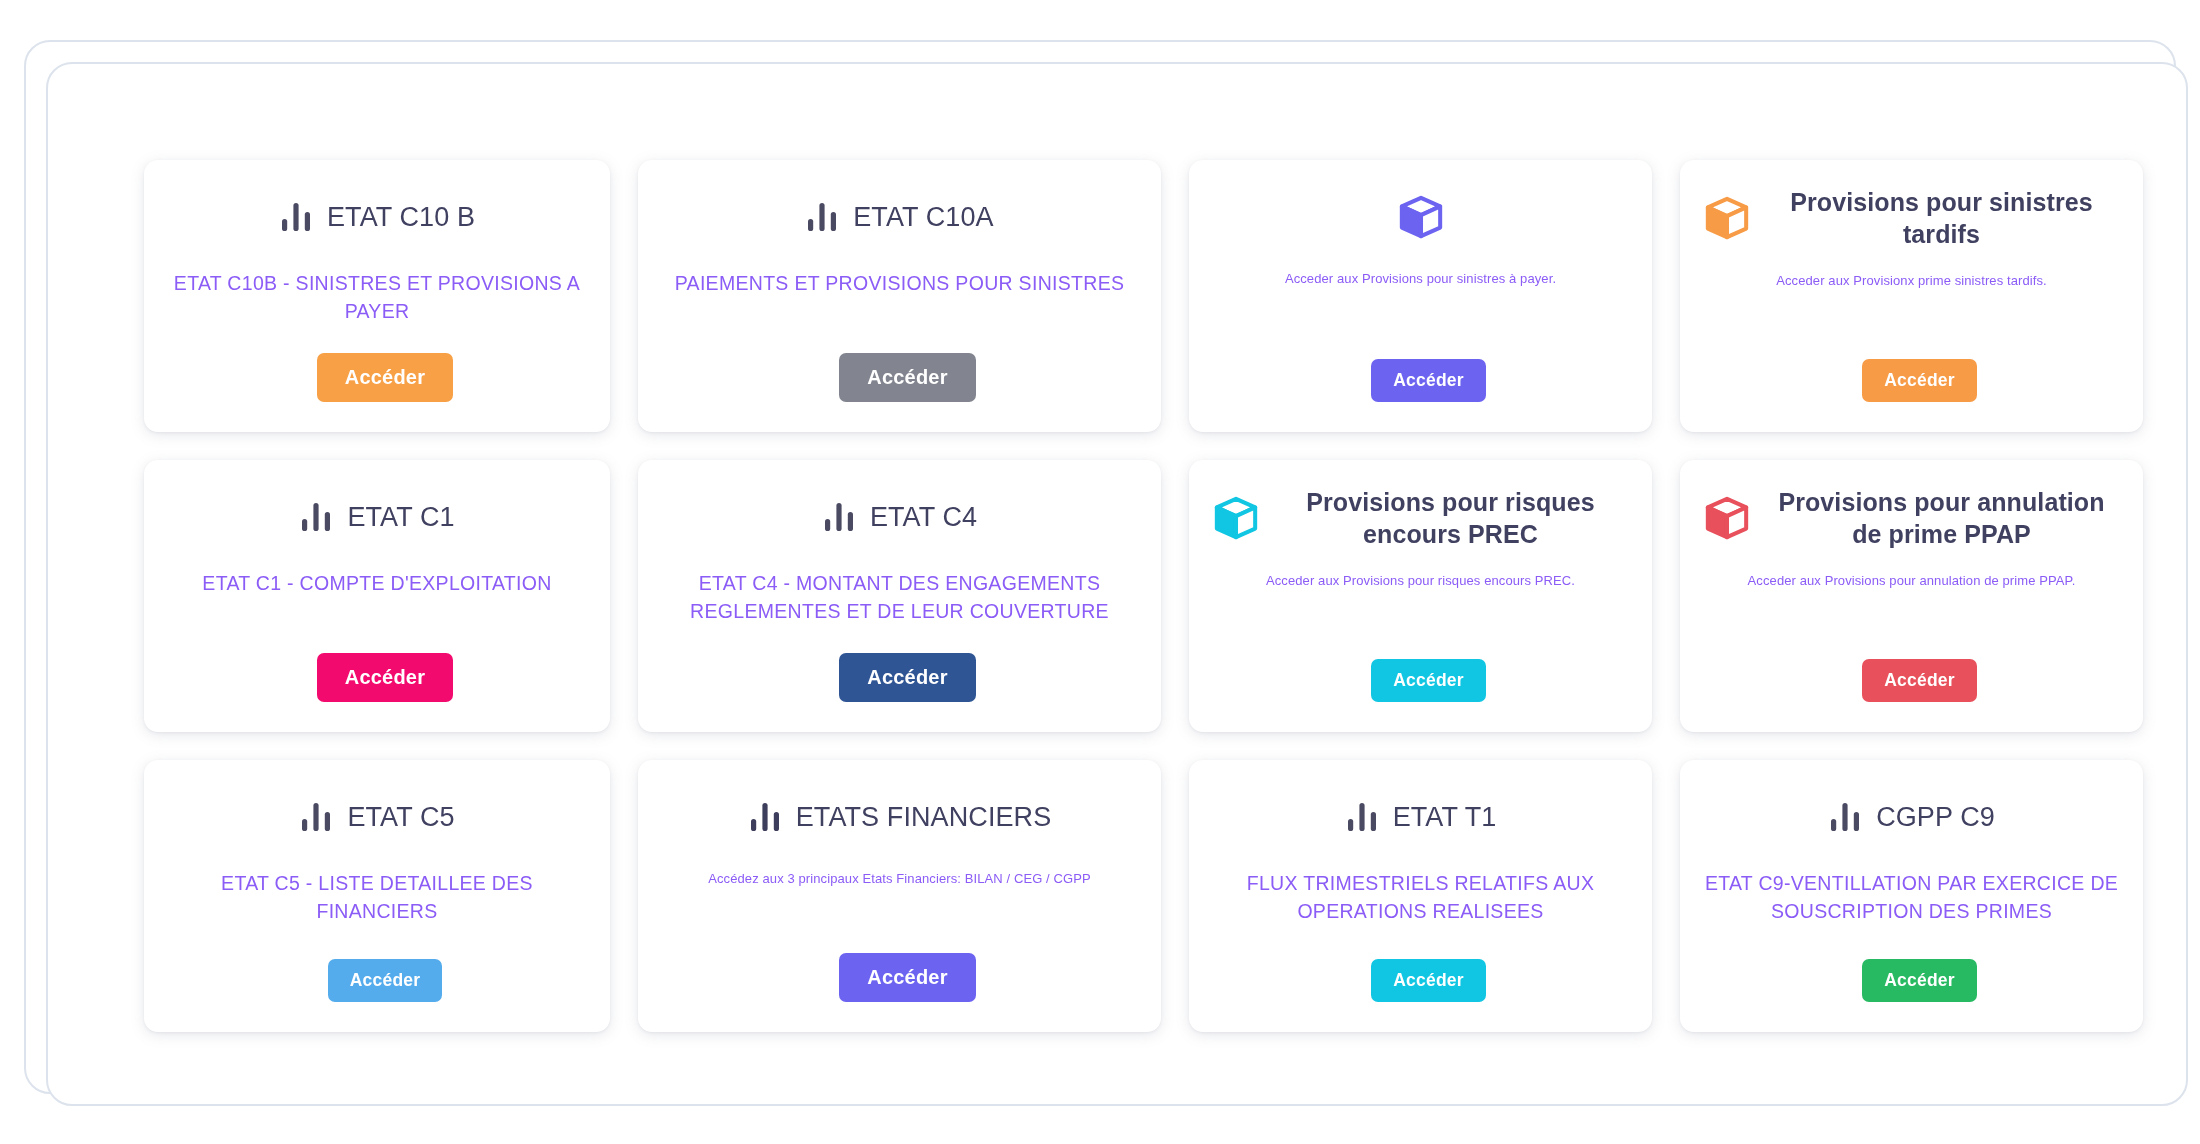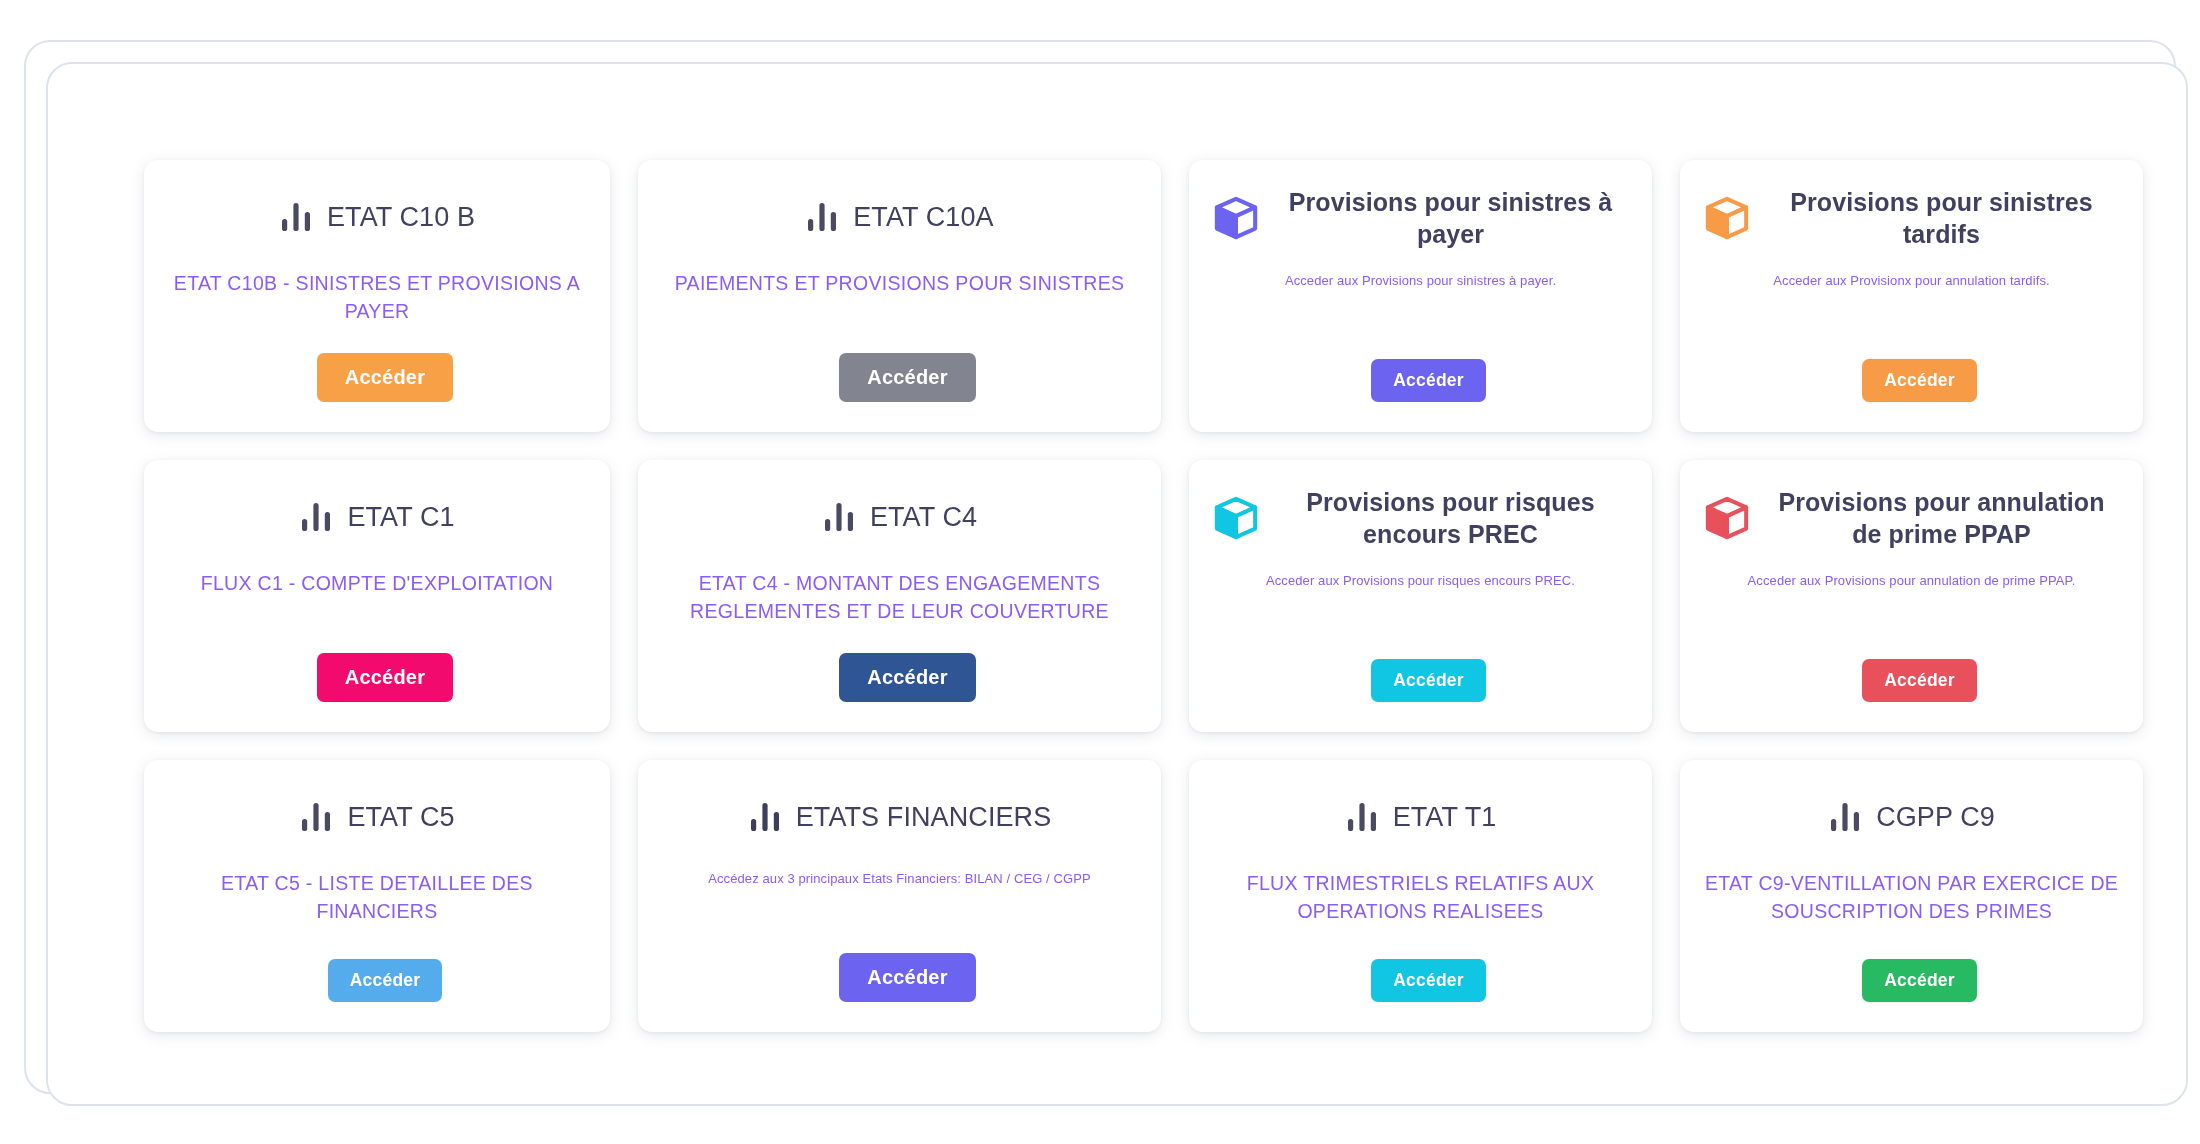--- a/index.html
+++ b/index.html
@@ -152,53 +152,52 @@
         </div>
         <div class="report-card">
           <div class="card-head">
             <span class="icon-box">
               <svg class="cube-icon" viewBox="0 0 48 48" xmlns="http://www.w3.org/2000/svg">
                 <path d="M24 4 L44 13 L24 22 L4 13 Z" fill="#ffffff" stroke="#6c63f1" stroke-width="4.2" stroke-linejoin="round"></path>
                 <path d="M4 13 L24 22 L24 44 L4 35 Z" fill="#6c63f1" stroke="#6c63f1" stroke-width="4.2" stroke-linejoin="round"></path>
                 <path d="M44 13 L24 22 L24 44 L44 35 Z" fill="#ffffff" stroke="#6c63f1" stroke-width="4.2" stroke-linejoin="round"></path>
               </svg>
             </span>
-            <div class="card-title strong">Provisions pour sinistres à payer</div>
           </div>
           <div class="card-desc sentence">Acceder aux Provisions pour sinistres à payer.</div>
           <div class="btn-spacer"></div>
           <button class="accede-btn small" style="background: rgb(108, 99, 241);">Accéder</button>
         </div>
         <div class="report-card">
           <div class="card-head">
             <span class="icon-box">
               <svg class="cube-icon" viewBox="0 0 48 48" xmlns="http://www.w3.org/2000/svg">
                 <path d="M24 4 L44 13 L24 22 L4 13 Z" fill="#ffffff" stroke="#f79b46" stroke-width="4.2" stroke-linejoin="round"></path>
                 <path d="M4 13 L24 22 L24 44 L4 35 Z" fill="#f79b46" stroke="#f79b46" stroke-width="4.2" stroke-linejoin="round"></path>
                 <path d="M44 13 L24 22 L24 44 L44 35 Z" fill="#ffffff" stroke="#f79b46" stroke-width="4.2" stroke-linejoin="round"></path>
               </svg>
             </span>
             <div class="card-title strong">Provisions pour sinistres tardifs</div>
           </div>
-          <div class="card-desc sentence">Acceder aux Provisionx pour annulation tardifs.</div>
+          <div class="card-desc sentence">Acceder aux Provisionx prime sinistres tardifs.</div>
           <div class="btn-spacer"></div>
           <button class="accede-btn small" style="background: rgb(247, 155, 70);">Accéder</button>
         </div>
         <div class="report-card">
           <div class="card-head">
             <span class="icon-box">
               <svg class="bar-icon" viewBox="0 0 34 34" xmlns="http://www.w3.org/2000/svg">
                 <rect x="3" y="19" width="5.2" height="12" rx="2.6" fill="#4a4a63"></rect>
                 <rect x="14.4" y="3" width="5.2" height="28" rx="2.6" fill="#4a4a63"></rect>
                 <rect x="25.8" y="12" width="5.2" height="19" rx="2.6" fill="#4a4a63"></rect>
               </svg>
             </span>
             <div class="card-title">ETAT C1</div>
           </div>
-          <div class="card-desc">FLUX C1 - COMPTE D'EXPLOITATION</div>
+          <div class="card-desc">ETAT C1 - COMPTE D'EXPLOITATION</div>
           <div class="btn-spacer"></div>
           <button class="accede-btn" style="background: rgb(243, 10, 110);">Accéder</button>
         </div>
         <div class="report-card">
           <div class="card-head">
             <span class="icon-box">
               <svg class="bar-icon" viewBox="0 0 34 34" xmlns="http://www.w3.org/2000/svg">
                 <rect x="3" y="19" width="5.2" height="12" rx="2.6" fill="#4a4a63"></rect>
                 <rect x="14.4" y="3" width="5.2" height="28" rx="2.6" fill="#4a4a63"></rect>
                 <rect x="25.8" y="12" width="5.2" height="19" rx="2.6" fill="#4a4a63"></rect>

